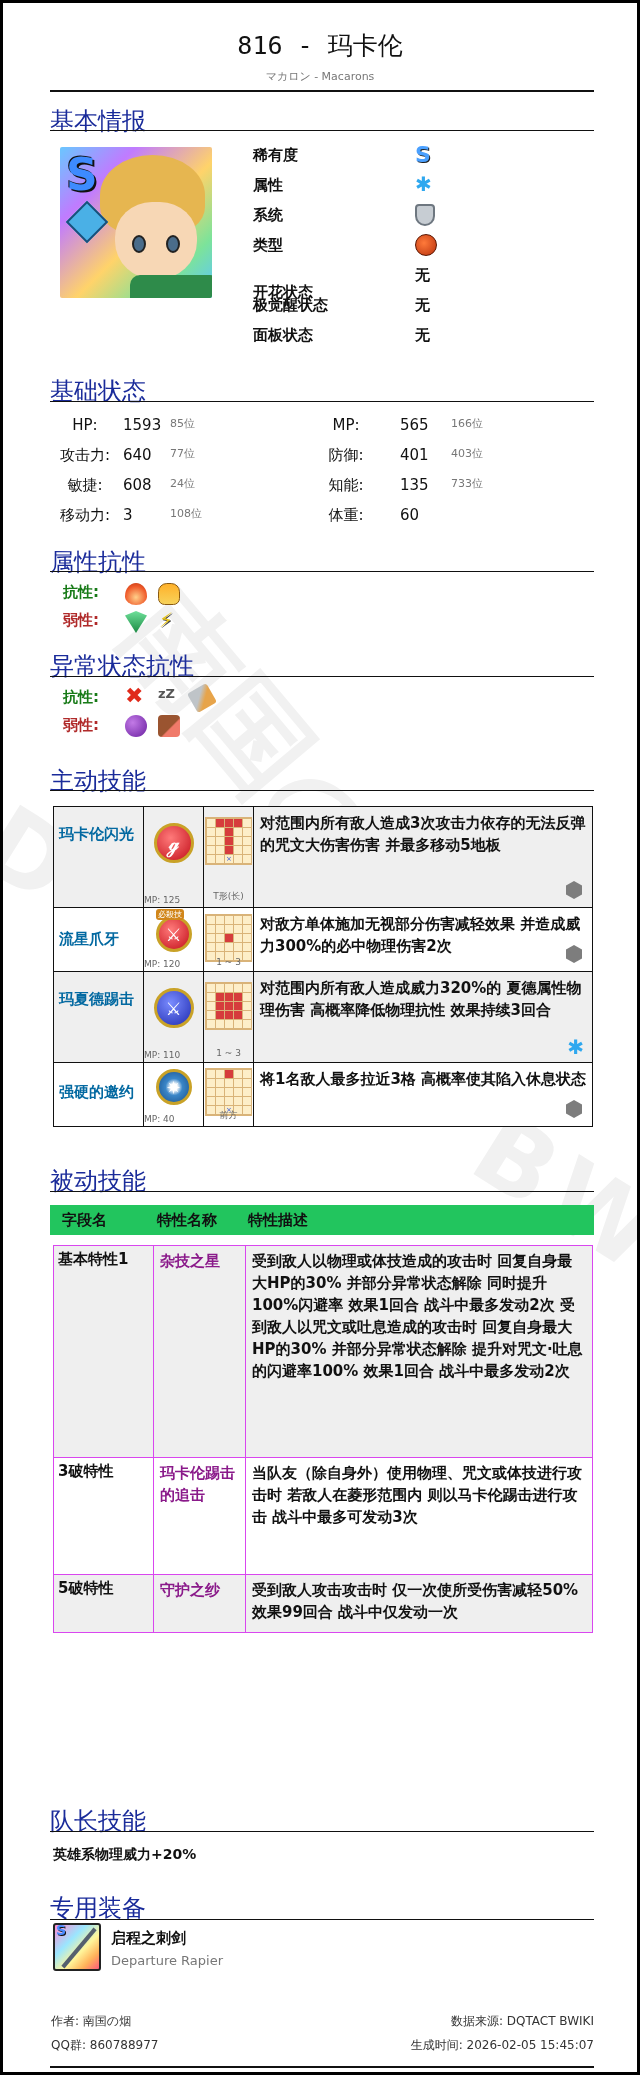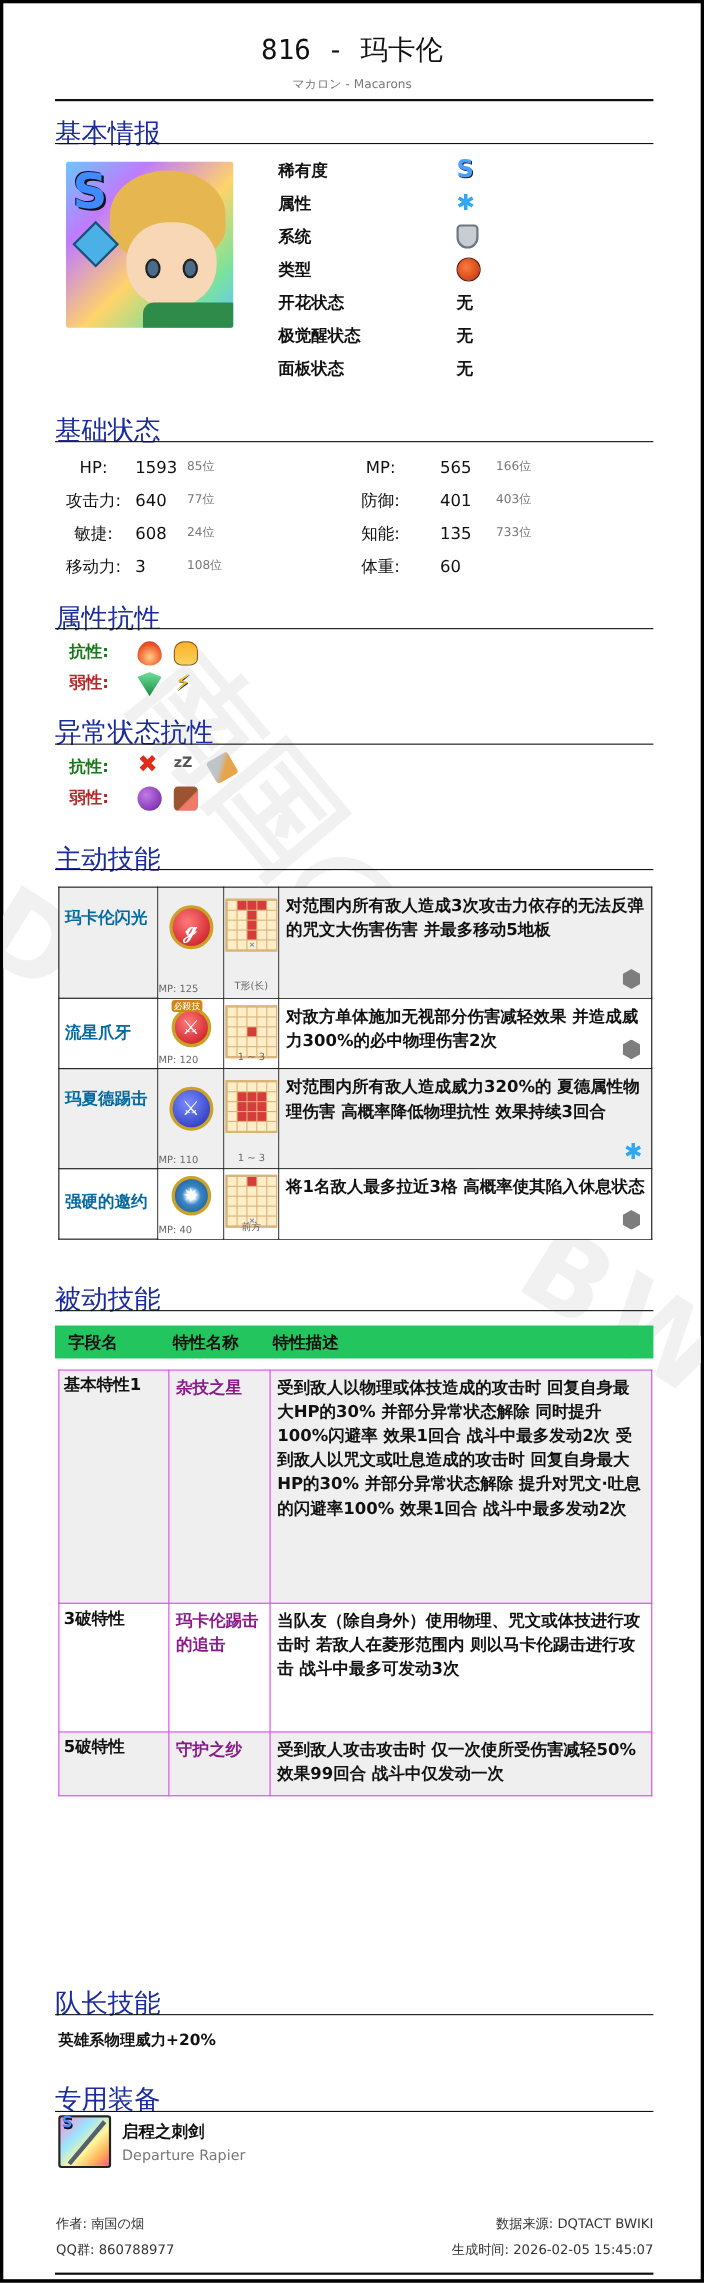--- a/index.html
+++ b/index.html
@@ -112,21 +112,21 @@
 
   <div class="abs info-label" style="top:173px">属性</div>
   <div class="abs info-value icon-snow" style="top:171px">✱</div>
 
   <div class="abs info-label" style="top:203px">系统</div>
   <div class="abs info-value icon-shield" style="top:201px"></div>
 
   <div class="abs info-label" style="top:233px">类型</div>
   <div class="abs info-value icon-type" style="top:231px"></div>
 
-  <div class="abs info-label" style="top:263px">开花状态</div>
+  <div class="abs info-label" style="top:280px">开花状态</div>
   <div class="abs info-value" style="top:263px">无</div>
 
   <div class="abs info-label" style="top:293px">极觉醒状态</div>
   <div class="abs info-value" style="top:293px">无</div>
 
   <div class="abs info-label" style="top:323px">面板状态</div>
   <div class="abs info-value" style="top:323px">无</div>
 
   <div class="abs sec-head" style="top:372px">基础状态</div>
   <div class="abs sec-line" style="top:398px"></div>

